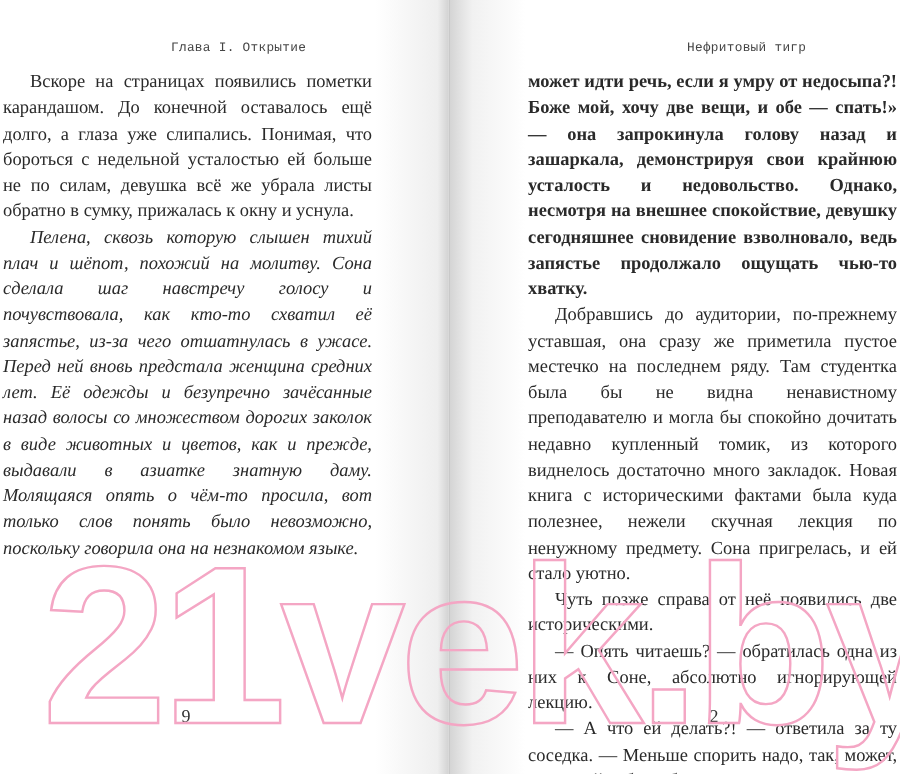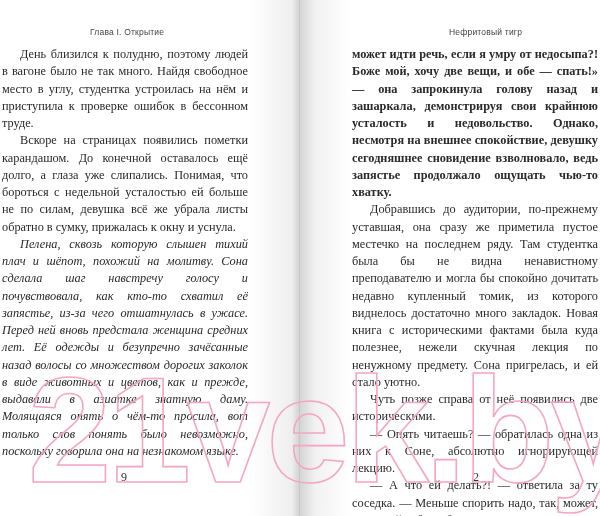--- a/index.html
+++ b/index.html
@@ -16,25 +16,25 @@
     .gutter-shadow-left {
       position: absolute; left: 250px; top: 0; width: 49px; height: 516px;
       background: linear-gradient(to right, rgba(255,255,255,0) 0%, rgba(225,225,225,0.55) 85%, rgba(200,200,200,0.8) 100%);
     }
     .gutter-shadow-right {
       position: absolute; left: 300px; top: 0; width: 50px; height: 516px;
       background: linear-gradient(to left, rgba(255,255,255,0) 0%, rgba(230,230,230,0.55) 70%, rgba(205,205,205,0.85) 100%);
     }
     .spine { position: absolute; left: 299px; top: 0; width: 1px; height: 516px; background: #c9c9c9; }
     .running-head {
-      position: absolute; top: 27px; font-family: Liberation Sans, sans-serif;
-      font-size: 8.5px; color: #444; letter-spacing: 0.2px; white-space: nowrap;
+      position: absolute; top: 27px; font-family: Liberation Mono, monospace;
+      font-size: 8.5px; color: #444; letter-spacing: 0.2px; white-space: nowrap; margin-left: 24px;
     }
     .left .running-head { left: 90px; }
-    .right .running-head { left: 149px; }
+    .right .running-head { left: 134px; }
     .text {
       position: absolute; top: 46px; font-size: 12.3px; line-height: 17.25px;
       text-align: justify; hyphens: manual;
     }
     .left .text { left: 2px; width: 246px; }
     .right .text { left: 52px; width: 246px; }
     .text p { margin: 0; text-indent: 18px; }
     .text p.noindent { text-indent: 0; font-weight: bold; }
     .text p.italic { font-style: italic; }
     .folio {
@@ -46,21 +46,20 @@
     .watermark { position: absolute; left: 0; top: 0; width: 600px; height: 516px; pointer-events: none; }
   </style>
 </head>
 <body>
 
 <div class="spread">
 
   <div class="page left">
     <div class="running-head">Глава I. Открытие</div>
     <div class="text">
-      <p>День близился к полудню, поэтому людей в вагоне было не так много. Найдя свободное место в углу, студентка устроилась на нём и приступила к проверке ошибок в бессонном труде.</p>
       <p>Вскоре на страницах появились пометки карандашом. До конечной оставалось ещё долго, а глаза уже слипались. Понимая, что бороться с недельной усталостью ей больше не по силам, девушка всё же убрала листы обратно в сумку, прижалась к окну и уснула.</p>
       <p class="italic">Пелена, сквозь которую слышен тихий плач и шёпот, похожий на молитву. Сона сделала шаг навстречу голосу и почувствовала, как кто-то схватил её запястье, из-за чего отшатнулась в ужасе. Перед ней вновь предстала женщина средних лет. Её одежды и безупречно зачёсанные назад волосы со множеством дорогих заколок в виде животных и цветов, как и прежде, выдавали в азиатке знатную даму. Молящаяся опять о чём-то просила, вот только слов понять было невозможно, поскольку говорила она на незнакомом языке.</p>
 
     </div>
     <div class="folio">9</div>
     <div class="gutter-shadow-left"></div>
   </div>
 
   <div class="spine"></div>
 

